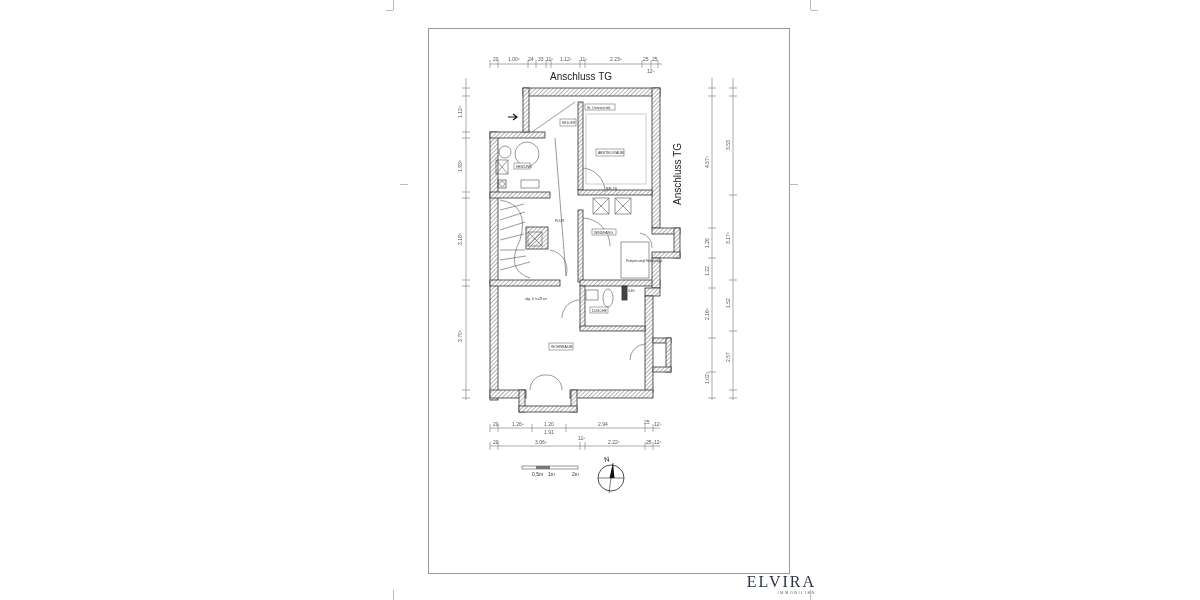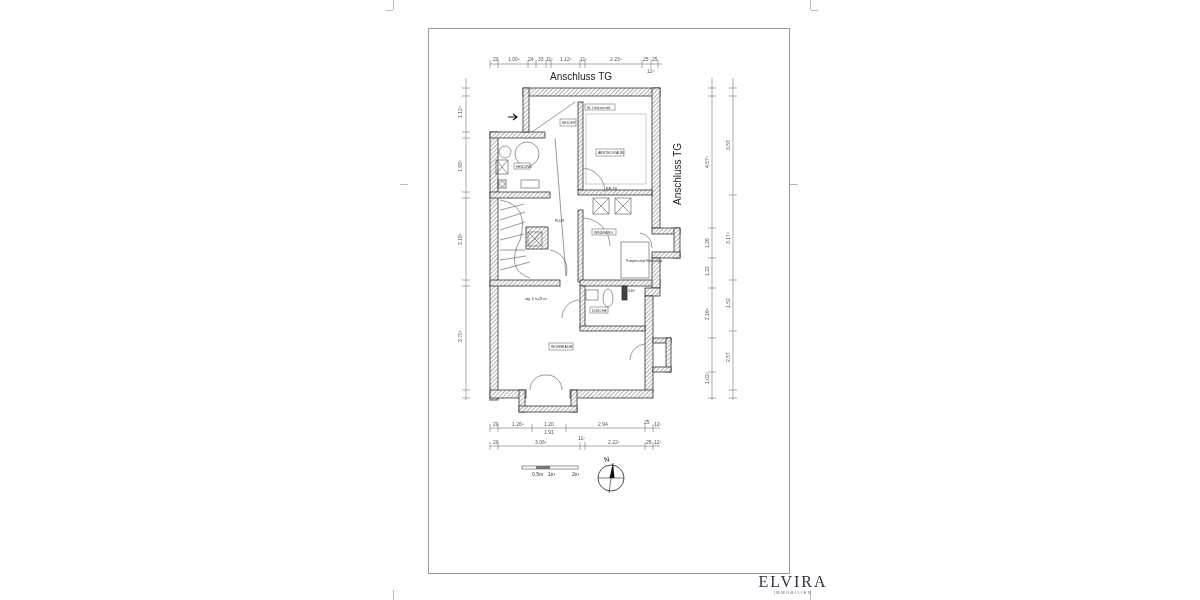--- a/index.html
+++ b/index.html
@@ -1,20 +1,20 @@
 <!DOCTYPE html>
 <html><head>
 <meta charset="utf-8">
 <style>
   html,body{margin:0;padding:0;background:#fff;}
   body{width:1200px;height:600px;position:relative;overflow:hidden;font-family:"Liberation Sans",sans-serif;color:#222;}
   .crop{position:absolute;background:#bbb;}
   .sheet{position:absolute;left:428px;top:28px;width:360px;height:544px;border:1px solid #999;background:#fff;}
   svg text{font-family:"Liberation Sans",sans-serif;}
-  .logo{position:absolute;left:748px;top:574px;width:90px;text-align:center;}
+  .logo{position:absolute;left:726px;top:574px;width:90px;text-align:right;}
   .logo .brand{font-family:"Liberation Serif",serif;font-size:16px;letter-spacing:2px;color:#2a3442;line-height:16px;}
   .logo .sub{font-size:4px;letter-spacing:1.5px;color:#667;line-height:6px;}
 </style>
 </head>
 <body>
 
 <div class="crop" style="left:393px;top:0;width:1px;height:10px;"></div>
 <div class="crop" style="left:810px;top:0;width:1px;height:10px;"></div>
 <div class="crop" style="left:386px;top:10px;width:7px;height:1px;"></div>
 <div class="crop" style="left:811px;top:10px;width:7px;height:1px;"></div>

